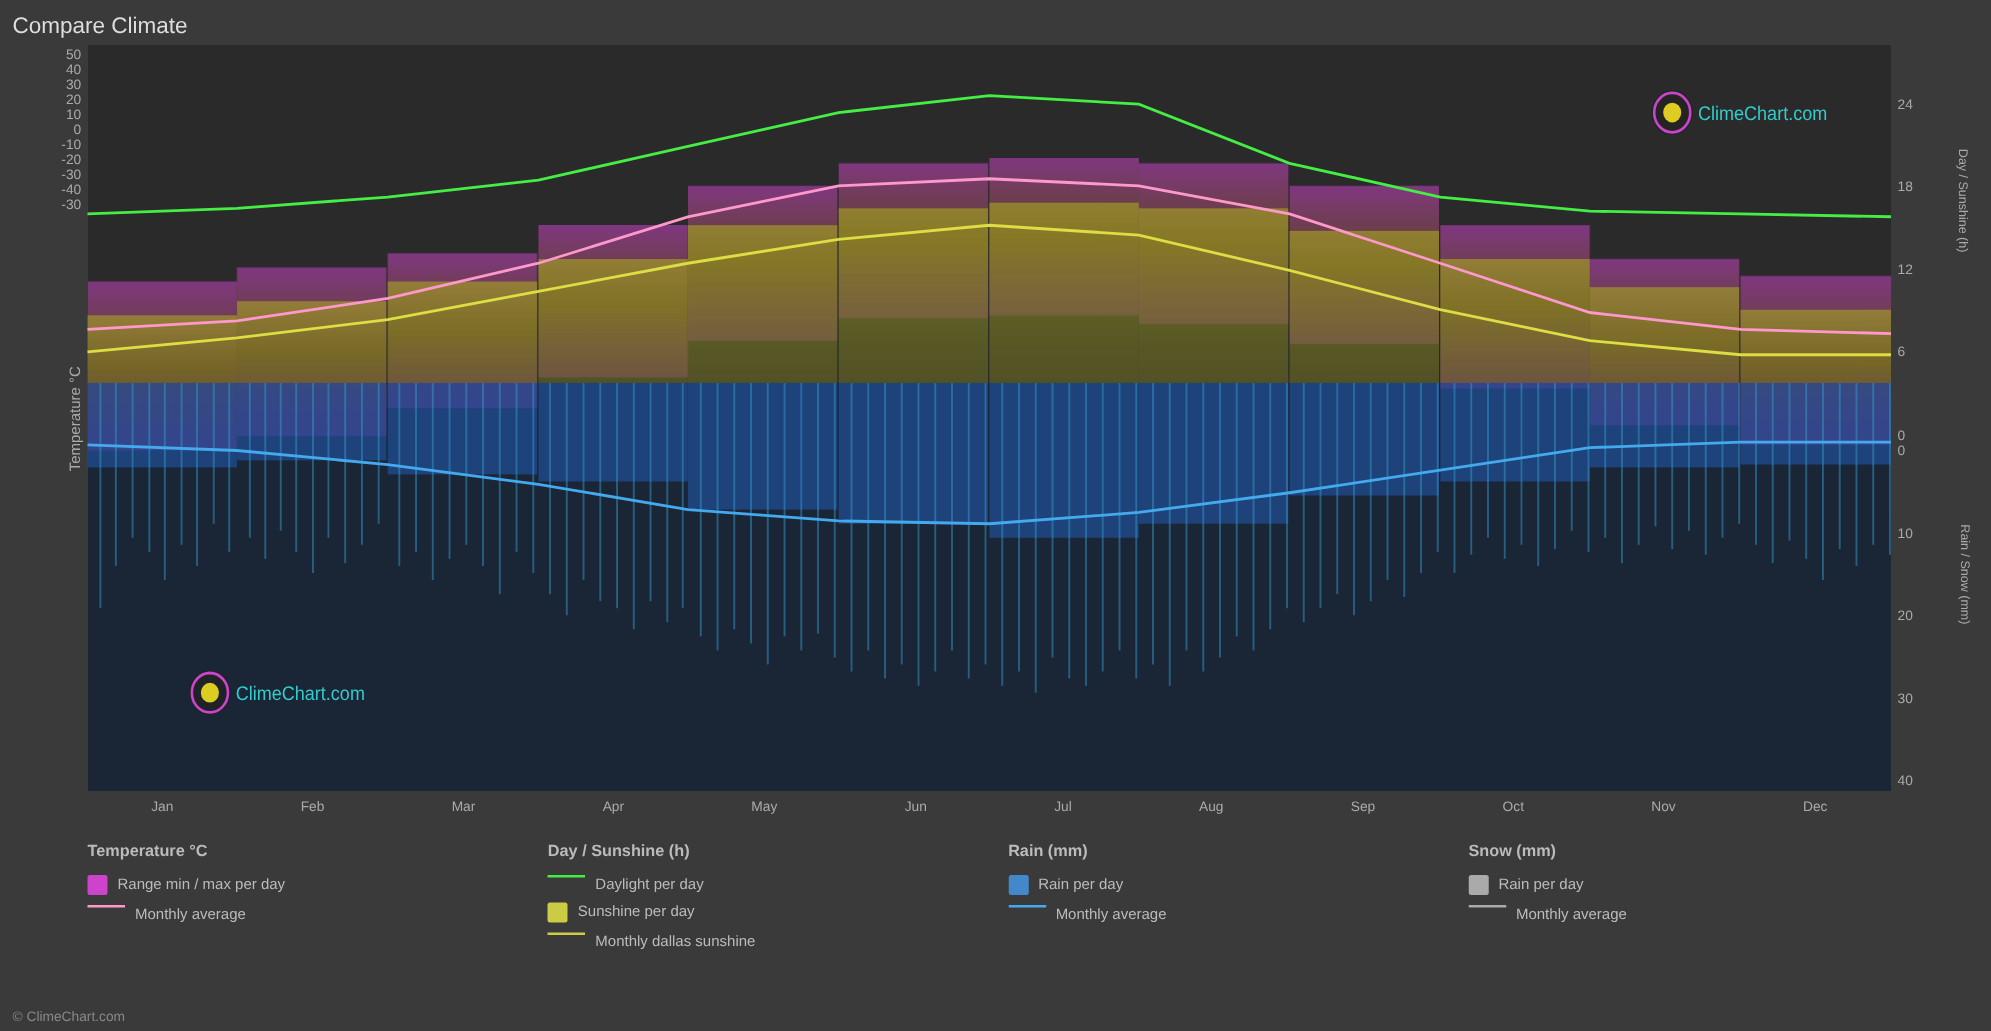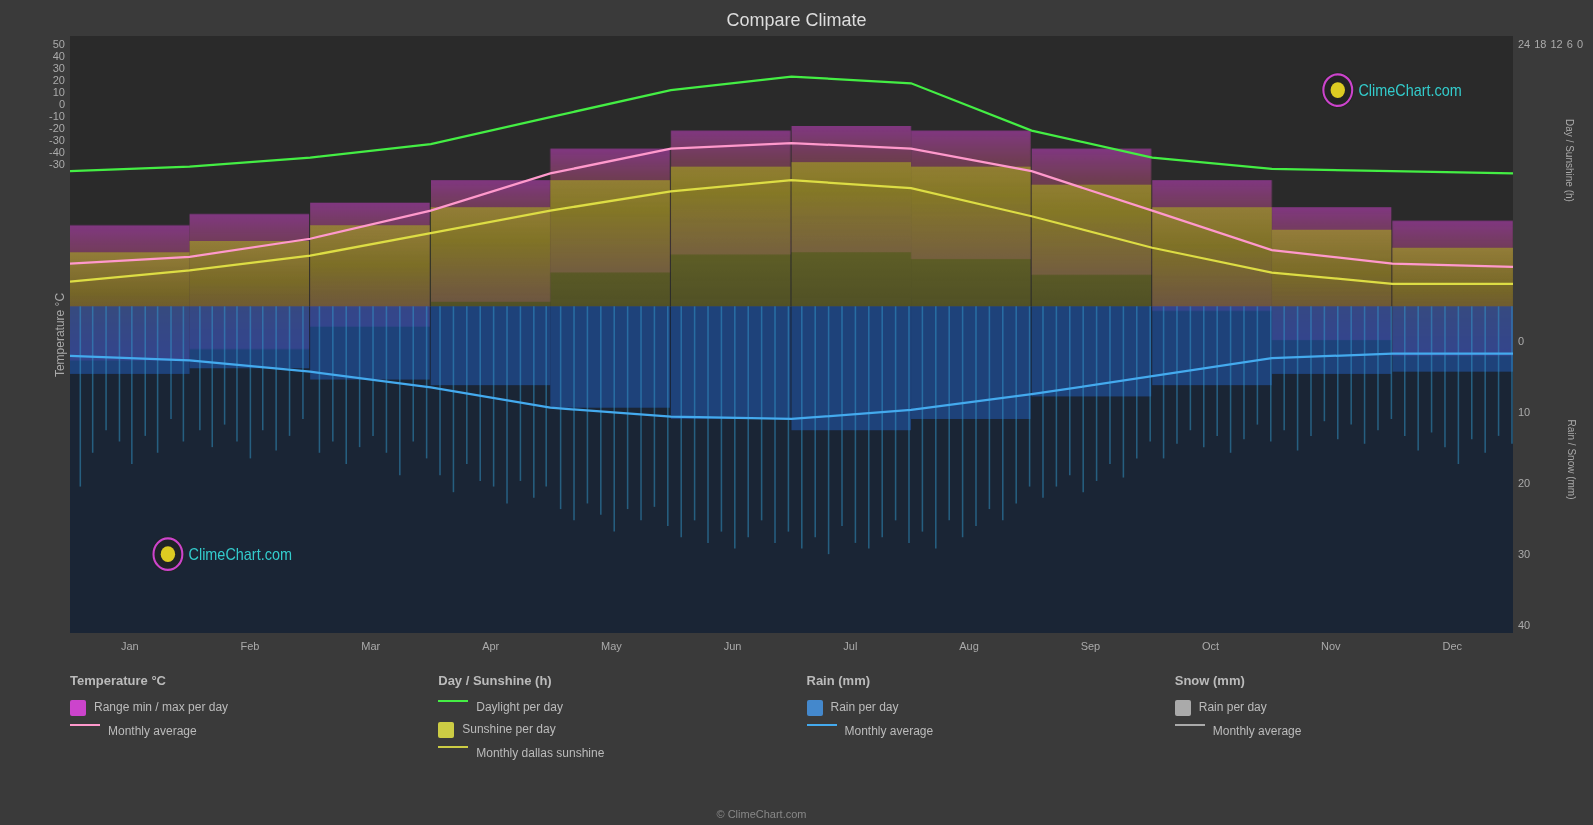--- a/index.html
+++ b/index.html
@@ -12,21 +12,21 @@
       overflow: hidden;
     }
     .main-container {
       width: 1593px;
       height: 825px;
       display: flex;
       flex-direction: column;
       padding: 10px 10px 5px 10px;
     }
     .chart-title {
-      text-align: center;
+      text-align: left;
       color: #ddd;
       font-size: 18px;
       font-weight: normal;
       margin-bottom: 5px;
     }
     .y-tick {
       font-size: 11px;
       color: #aaa;
     }
     .chart-inner {
@@ -92,21 +92,21 @@
     .legend-swatch-rect {
       width: 16px;
       height: 16px;
       border-radius: 2px;
     }
     .legend-line {
       width: 30px;
       height: 2px;
     }
     .copyright {
-      text-align: center;
+      text-align: left;
       font-size: 11px;
       color: #888;
       padding-right: 70px;
       margin-top: -10px;
     }
   </style>
 </head>
 <body>
 
 <div class="main-container">
@@ -367,21 +367,21 @@
 
           <circle cx="1230" cy="48" r="16" fill="#222" opacity="0.7"></circle>
           <circle cx="1230" cy="48" r="14" fill="none" stroke="#cc44cc" stroke-width="2"></circle>
           <circle cx="1230" cy="48" r="7" fill="#ddcc22"></circle>
           <text x="1250" y="53" fill="#33cccc" font-size="14" font-family="Arial">ClimeChart.com</text>
         </svg>
       </div>
 
       <div style="width:70px; position:relative; display:flex; flex-direction:column; padding-top:2px; padding-bottom:2px;">
 
-        <div style="height:50%; display:flex; justify-content:space-between; padding-left:5px;">
+        <div style="height:50%; display:flex; flex-direction:column; justify-content:space-between; padding-left:5px;margin-top:40px;">
           <span class="y-tick">24</span>
           <span class="y-tick">18</span>
           <span class="y-tick">12</span>
           <span class="y-tick">6</span>
           <span class="y-tick">0</span>
         </div>
 
         <div style="height:50%; display:flex; flex-direction:column; justify-content:space-between; padding-left:5px;">
           <span class="y-tick">0</span>
           <span class="y-tick">10</span>

